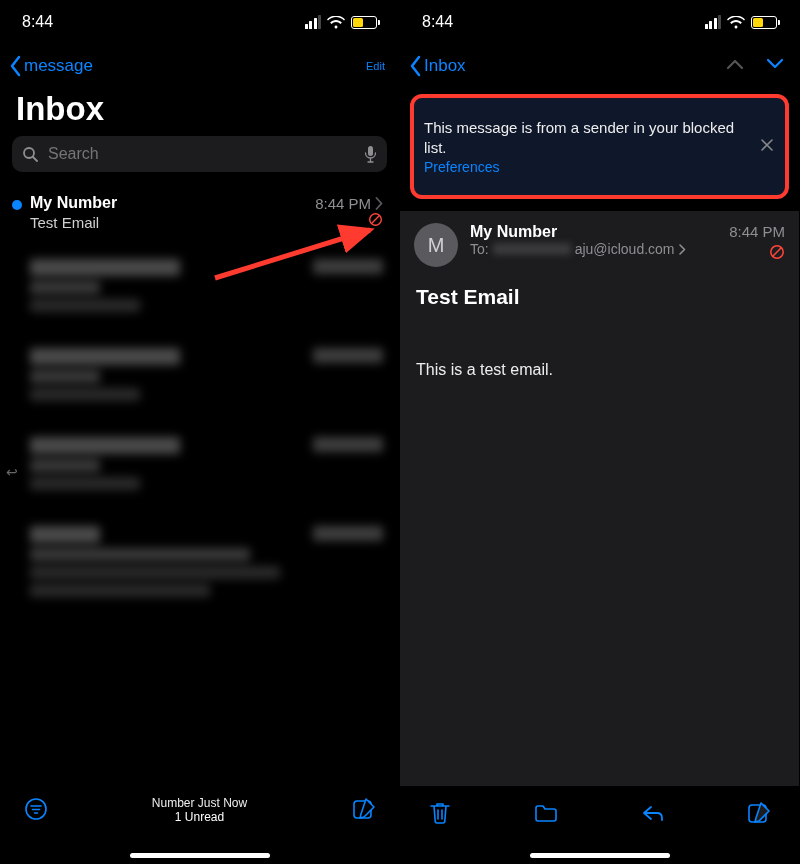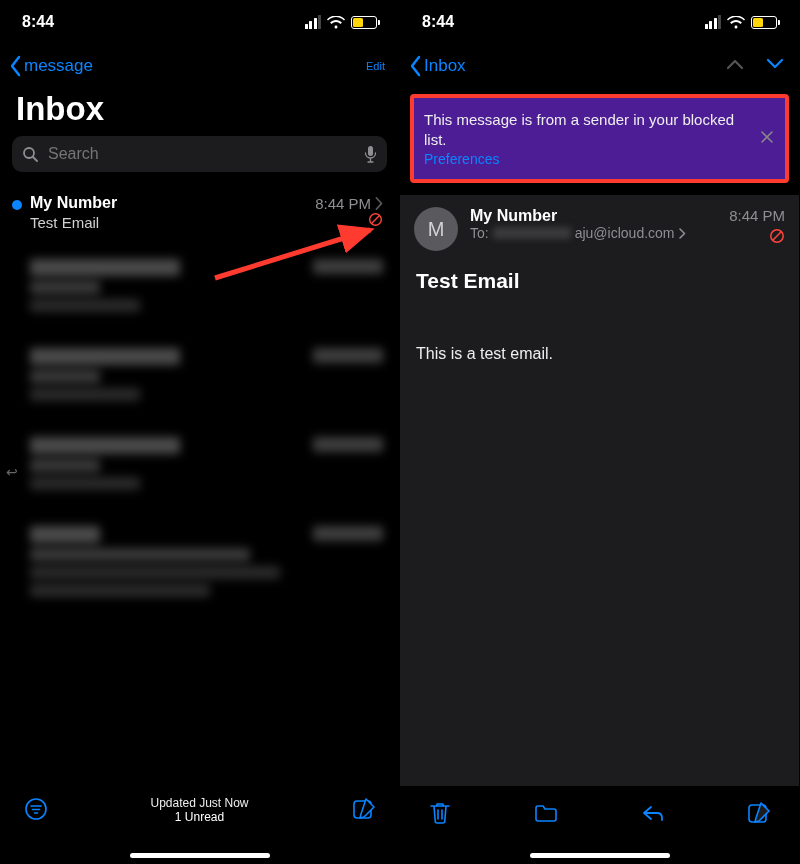--- a/index.html
+++ b/index.html
@@ -10,21 +10,21 @@
     display: flex;
   }
   .phone {
     position: relative; width: 400px; height: 864px; background: #000;
     display: flex; flex-direction: column; border-right: 1px solid #000;
   }
 
   
   .status-bar {
     display: flex; justify-content: space-between; align-items: center;
-    height: 44px; padding: 0 22px; font-size: 16px; font-weight: 700;
+    height: 44px; padding: 0 22px; font-size: 16px; font-weight: 400;
   }
   .status-right { display: flex; align-items: center; gap: 6px; }
   .sig-bars { display: flex; align-items: flex-end; gap: 1.5px; }
   .sig-bars span { width: 3px; background: #fff; border-radius: 0.5px; }
   .sig-bars span:nth-child(1){height:5px}.sig-bars span:nth-child(2){height:8px}
   .sig-bars span:nth-child(3){height:11px}.sig-bars span:nth-child(4){height:14px;background:#444}
   .batt { width: 26px; height: 13px; border:1.5px solid #fff; border-radius: 3px; position: relative; }
   .batt:after { content:""; position:absolute; right:-4px; top:3px; width:2px; height:5px; background:#fff; border-radius:0 1px 1px 0;}
   .batt .fill { position:absolute; left:1px; top:1px; bottom:1px; width:40%; background:#ffd60a; border-radius:1.5px;}
 
@@ -82,21 +82,21 @@
   .bottom-center { position:absolute; left:0; right:0; text-align:center; top:10px; }
   .bottom-center .l1 { font-size:12px; color:#eee; }
   .bottom-center .l2 { font-size:12px; color:#ffffff; }
   .ib { color:#0a84ff; width:28px; height:26px; display:flex; align-items:center; justify-content:center; position:relative; z-index:2;}
   .home-ind { position:absolute; bottom:6px; left:50%; transform:translateX(-50%); width:140px; height:5px; background:#fff; border-radius:3px; }
 
   
   .arrow-svg { position:absolute; left:195px; top:218px; width:200px; height:70px; pointer-events:none; }
 
   
-  .banner-wrap { margin: 6px 10px; border: 4px solid #ff3b30; border-radius: 4px; padding: 12px 10px; position:relative; background:#4c1d95;}
+  .banner-wrap { margin: 6px 10px; border: 4px solid #ff3b30; border-radius: 12px; padding: 20px 10px; position:relative; background:#0f172a;}
   .banner-text { font-size:15px; color:#eee; line-height:1.3; padding-right: 26px;}
   .banner-link { color:#0a84ff; font-size:14px; display:block; margin-top:2px;}
   .banner-close { position:absolute; right:10px; top:50%; transform:translateY(-50%); color:#888;}
   .msg-area { flex:1; background:#1c1c1e; margin:6px 0 0; display:flex; flex-direction:column; }
   .msg-head { display:flex; padding:12px 14px 8px; gap:12px; align-items:flex-start;}
   .avatar { width:44px; height:44px; background:#5a5a5e; color:#d1d1d6; border-radius:50%; display:flex; align-items:center; justify-content:center; font-size:20px; font-weight:500;}
   .msg-from { flex:1;}
   .msg-from .from { font-size:16px; font-weight:600; color:#fff;}
   .msg-from .to { font-size:14px; color:#8e8e93; display:flex; align-items:center; gap:4px;}
   .to-redact { display:inline-block; width:78px; height:12px; background:#3a3a3c; filter:blur(3px); border-radius:2px;}
@@ -223,21 +223,21 @@
   <div class="bottom-bar">
     <div class="ib">
       <svg width="24" height="24" viewBox="0 0 24 24">
           <circle cx="12" cy="12" r="10" stroke="#0a84ff" stroke-width="1.6" fill="none"></circle>
           <line x1="7" y1="9" x2="17" y2="9" stroke="#0a84ff" stroke-width="1.6" stroke-linecap="round"></line>
           <line x1="8.5" y1="12.5" x2="15.5" y2="12.5" stroke="#0a84ff" stroke-width="1.6" stroke-linecap="round"></line>
           <line x1="10.5" y1="16" x2="13.5" y2="16" stroke="#0a84ff" stroke-width="1.6" stroke-linecap="round"></line>
         </svg>
     </div>
     <div class="bottom-center">
-      <div class="l1">Updated Just Now</div>
+      <div class="l1">Number Just Now</div>
       <div class="l2">1 Unread</div>
     </div>
     <div class="ib">
       <svg width="25" height="25" viewBox="0 0 25 25">
           <rect x="3" y="4" width="17" height="17" rx="3" stroke="#0a84ff" stroke-width="1.6" fill="none"></rect>
           <path d="M15 2 L23 10 L13 20 L9 21 L10 17 Z" stroke="#0a84ff" stroke-width="1.6" fill="#000" stroke-linejoin="round"></path>
         </svg>
     </div>
     <div class="home-ind"></div>
   </div>

